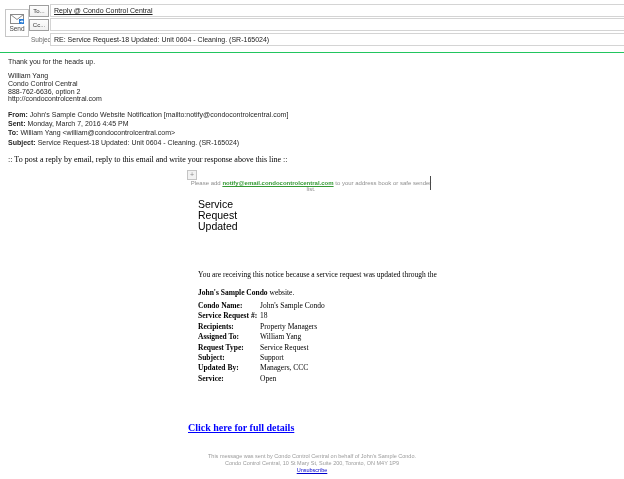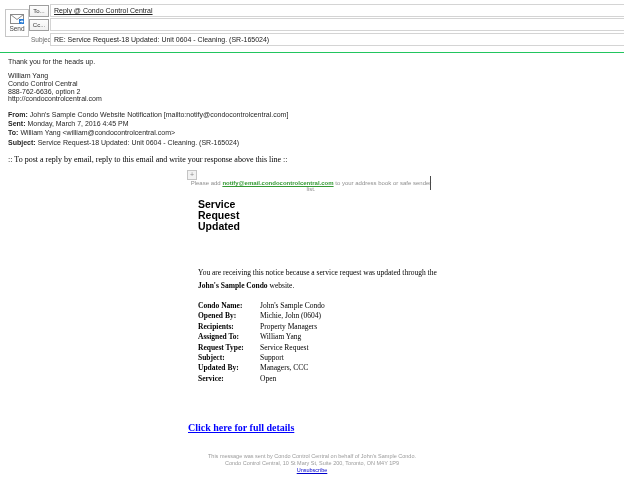--- a/index.html
+++ b/index.html
@@ -55,23 +55,23 @@
   }
   .safe-sender {
     position:absolute; left:188px; top:127px; width:246px;
     font-size:6px; color:#8f8f8f; text-align:center;
   }
   .safe-sender a { font-weight:bold; text-decoration:underline; cursor:pointer; }
   .text-cursor { position:absolute; left:430px; top:123px; width:1px; height:14px; background:#4a4a4a; }
 
   .sr-heading {
     position:absolute; left:198px; top:146px; width:58px;
-    font-size:10.5px; font-weight:bold; color:#000; line-height:11px;
+    font-size:10.5px; font-weight:normal; color:#000; line-height:11px;
   }
-  .notice { position:absolute; left:198px; top:213px; width:244px; font-size:7.5px; line-height:13px; color:#000; }
+  .notice { position:absolute; left:198px; top:213px; width:244px; font-size:7.5px; line-height:18px; color:#000; }
 
   .details { position:absolute; left:198px; top:248px; width:244px; font-size:7.5px; line-height:10.4px; color:#000; }
   .details .row { display:flex; }
   .details .lbl { width:62px; flex:0 0 62px; font-weight:bold; white-space:nowrap; }
   .details .val { width:178px; }
 
   .full-details { position:absolute; left:188px; top:364px; width:246px; }
   .full-details a {
     font-family:"Liberation Serif", serif; font-size:10px; font-weight:bold;
     text-decoration:underline; cursor:pointer;
@@ -146,22 +146,22 @@
     <div class="notice serif">
       <span>You are receiving this notice because a service request was updated through the </span><b>John's Sample Condo</b><span> website.</span>
     </div>
 
     <div class="details serif">
       <div class="row">
           <div class="lbl">Condo Name:</div>
           <div class="val">John's Sample Condo</div>
         </div>
       <div class="row">
-          <div class="lbl">Opened By:</div>
-          <div class="val">Michie, John (0604)</div>
+          <div class="lbl">Service Request #:</div>
+          <div class="val">18</div>
         </div>
       <div class="row">
           <div class="lbl">Recipients:</div>
           <div class="val">Property Managers</div>
         </div>
       <div class="row">
           <div class="lbl">Assigned To:</div>
           <div class="val">William Yang</div>
         </div>
       <div class="row">

